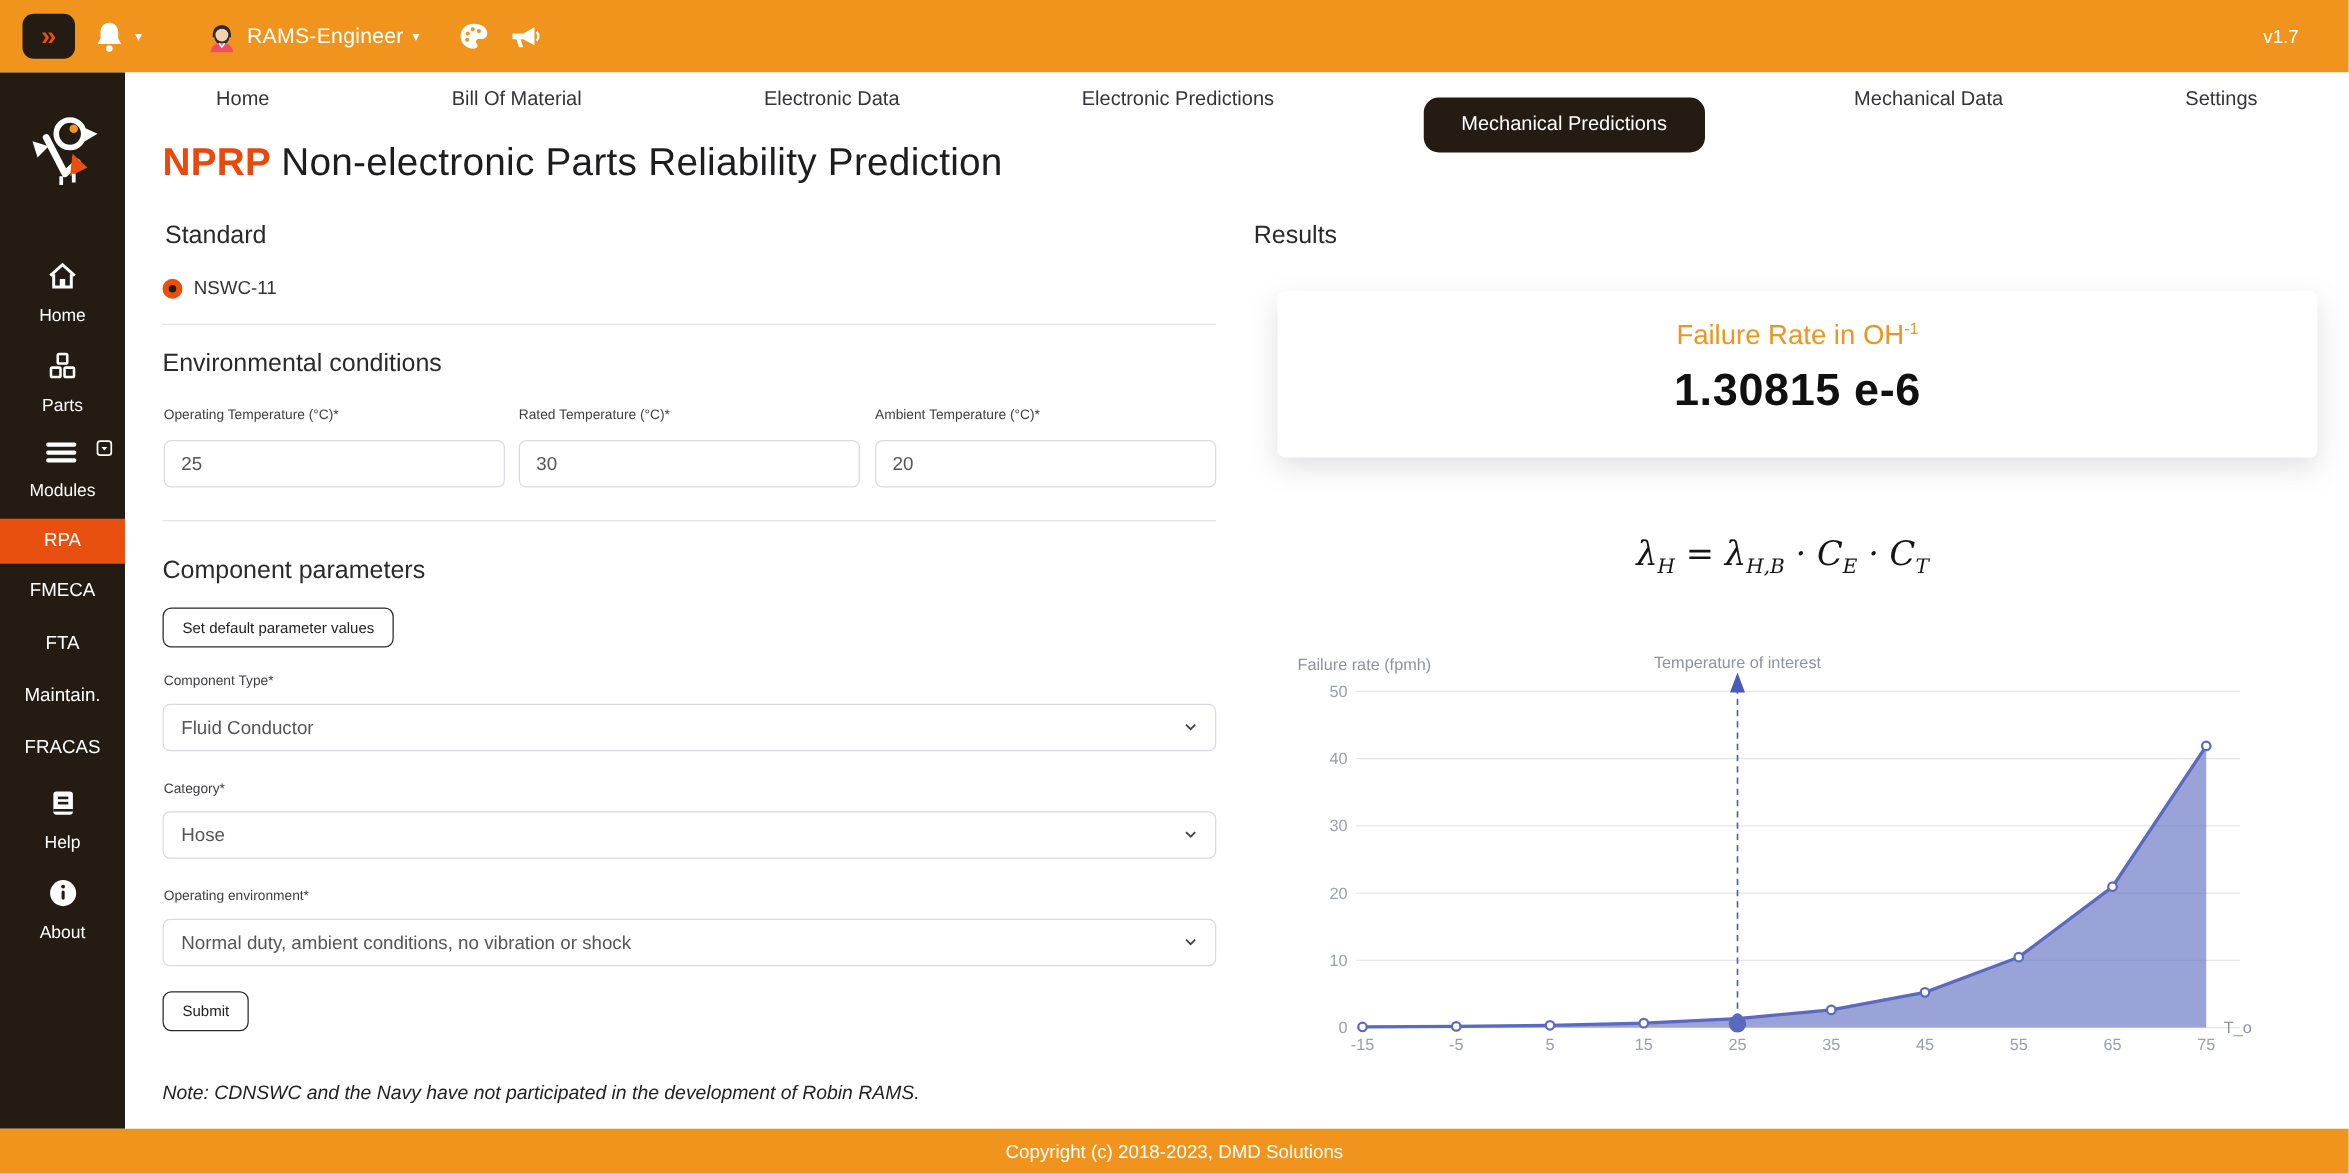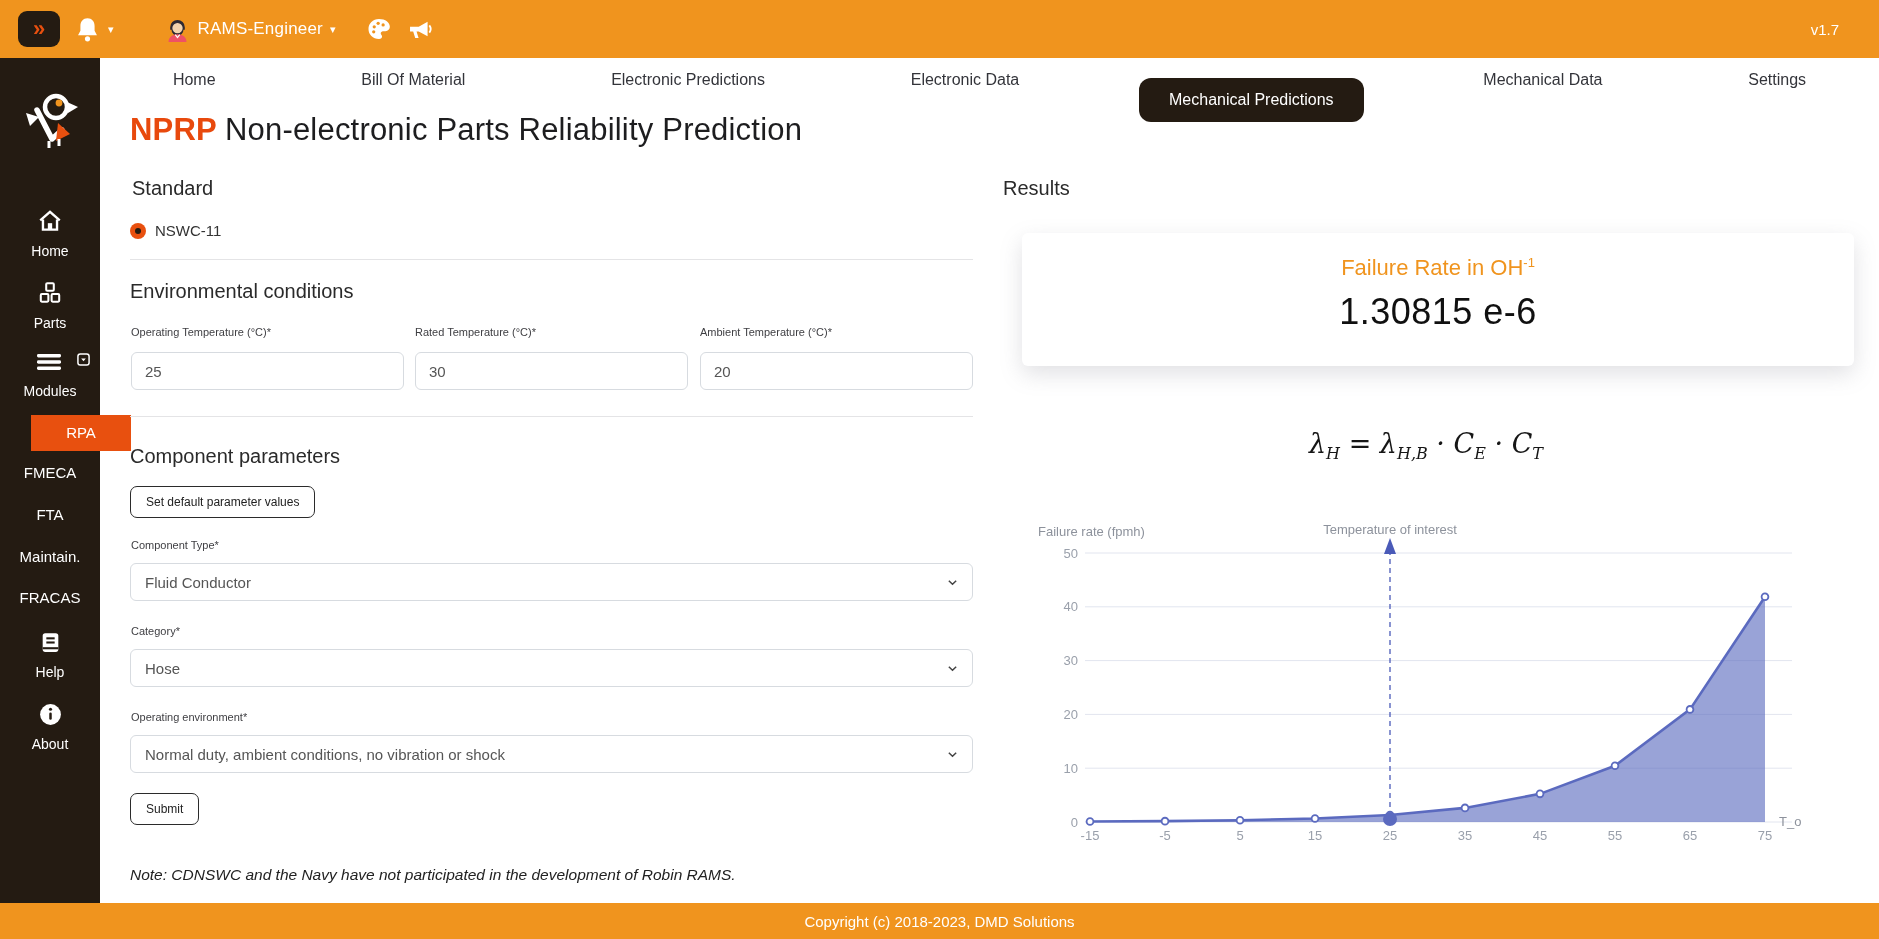--- a/index.html
+++ b/index.html
@@ -23,21 +23,21 @@
   .username { color:#fff; font-size:17px; font-weight:500; letter-spacing:.2px; }
   .tb-spacer { flex:1; }
   .version { color:#fff; font-size:15px; margin-right:40px; }
   
   .sidebar {
     position:absolute; left:0; top:58px; width:100px; height:845px; background:#241B12;
   }
   .side-block { position:absolute; width:100%; text-align:center; color:#fff; cursor:pointer; }
   .side-label { display:block; font-size:14px; margin-top:5px; color:#fff; }
   .mod-item { position:absolute; width:100%; text-align:center; color:#fff; font-size:15px; cursor:pointer; line-height:36px; height:36px;}
-  .mod-item.active { background:#E8500F;margin-left:31px; }
+  .mod-item.active { background:#E8500F; }
   .logo-wrap { position:absolute; top:28px; left:18px; width:64px; height:68px; }
   
   .tabbar {
     position:absolute; left:100px; top:58px; width:1779px; height:48px;
     display:flex; align-items:flex-start; justify-content:space-around; background:#fff;
   }
   .tab {
     font-size:16px; color:#33343a; padding:13px 26px; cursor:pointer; white-space:nowrap;
   }
   .tab.active {
@@ -70,21 +70,21 @@
     font-size:12px; padding:8px 15px; cursor:pointer; font-family:"Liberation Sans",sans-serif;
   }
   .note { font-size:15.5px; font-style:italic; color:#222; }
   
   .result-card {
     left:1022px; top:233px; width:832px; height:133px; background:#fff; border-radius:6px;
     box-shadow:0 8px 22px rgba(120,120,130,.22); text-align:center;
   }
   .card-title { margin-top:22px; font-size:22px; color:#F0941E; }
   .card-title sup { font-size:13px; }
-  .card-value { margin-top:10px; font-size:36px; font-weight:400; color:#101010; letter-spacing:.5px; }
+  .card-value { margin-top:10px; font-size:36px; font-weight:700; color:#101010; letter-spacing:.5px; }
   .formula {
     left:1022px; top:428px; width:808px; text-align:center;
     font-family:"DejaVu Serif", serif; font-style:italic; font-size:27px; color:#161616;
   }
   .formula sub { font-size:16px; }
   .chart-wrap { left:1030px; top:520px; width:815px; height:335px; }
   .tick { font-family:"Liberation Sans",sans-serif; font-size:13px; fill:#9aa0ab; }
   .axis-label { font-family:"Liberation Sans",sans-serif; font-size:13px; fill:#8d929c; }
   
   .footer {
@@ -220,22 +220,22 @@
           <circle cx="12" cy="7" r="1.5" fill="#241B12"></circle>
         </svg>
     </span>
     <span class="side-label">About</span>
   </div>
 </aside>
 
 <nav class="tabbar">
   <div class="tab">Home</div>
   <div class="tab">Bill Of Material</div>
+  <div class="tab">Electronic Data</div>
   <div class="tab">Electronic Predictions</div>
-  <div class="tab">Electronic Data</div>
   <div class="tab active">Mechanical Predictions</div>
   <div class="tab">Mechanical Data</div>
   <div class="tab">Settings</div>
 </nav>
 
 <h1 class="abs page-title">
   <span class="abbr">NPRP</span><span class="rest">Non-electronic Parts Reliability Prediction</span>
 </h1>
 
 <h2 class="abs sec-heading" style="left:132px; top:177px">Standard</h2>

